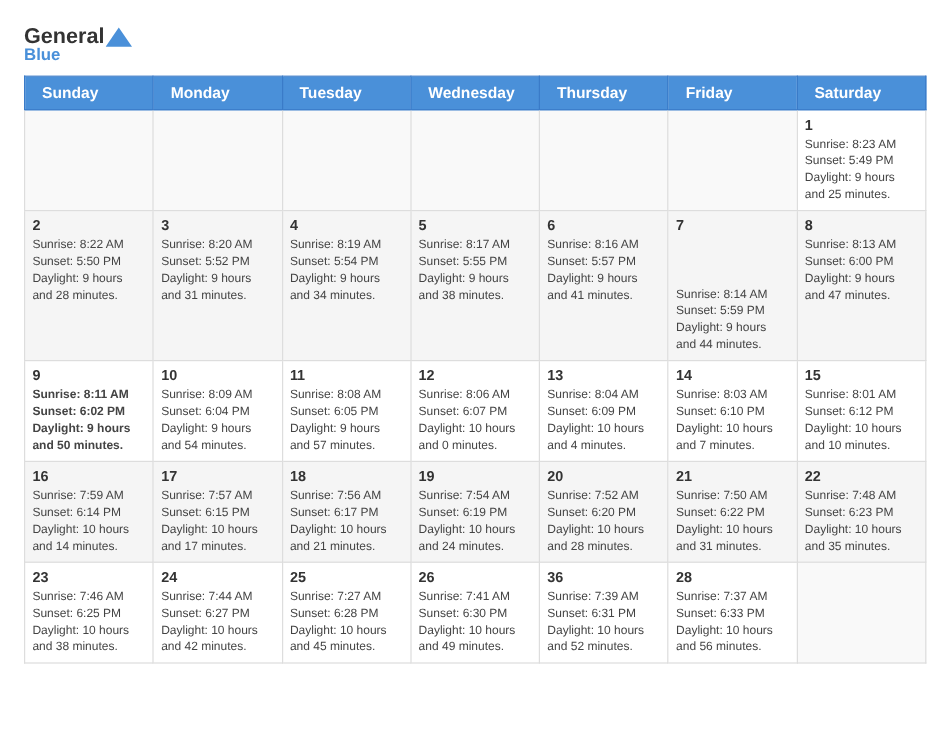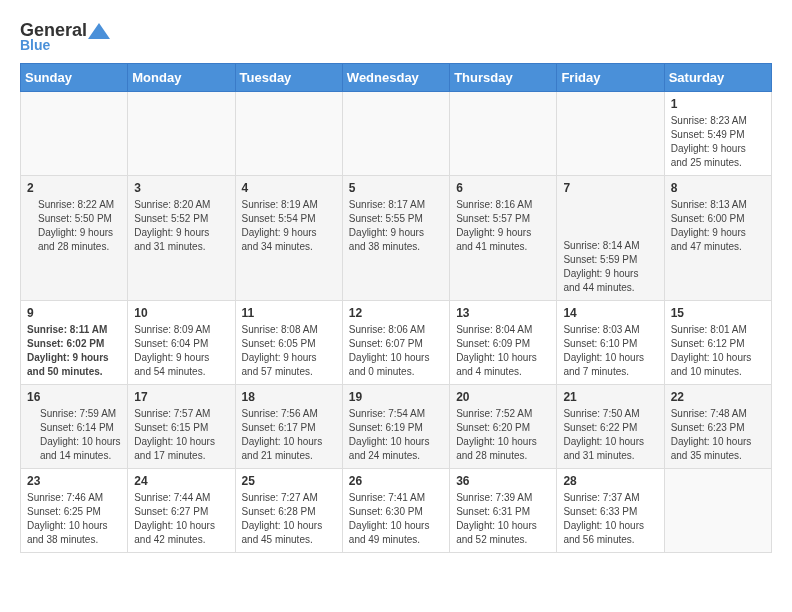--- a/index.html
+++ b/index.html
@@ -33,21 +33,21 @@
     }
     .calendar {
       width: 100%;
       border-collapse: collapse;
       border: 1px solid #ccc;
     }
     .calendar th {
       background-color: #4a90d9;
       color: white;
       text-align: left;
-      padding: 6px 4px;
+      padding: 6px 14px;
       font-size: 13px;
       font-weight: bold;
       border: 1px solid #3a7bc8;
     }
     .calendar td {
       vertical-align: top;
       padding: 5px 6px;
       border: 1px solid #ddd;
       font-size: 10.5px;
       color: #333;
@@ -118,21 +118,21 @@
         <td>
           <span class="day-num">1</span>
           <div class="day-info" style="white-space: pre-line;">Sunrise: 8:23 AM
 Sunset: 5:49 PM
 Daylight: 9 hours and 25 minutes.</div>
         </td>
       </tr>
       <tr>
         <td>
           <span class="day-num">2</span>
-          <div class="day-info" style="white-space: pre-line; margin-left: 11px;">Sunrise: 8:22 AM
+          <div class="day-info" style="white-space: pre-line;">Sunrise: 8:22 AM
 Sunset: 5:50 PM
 Daylight: 9 hours and 28 minutes.</div>
         </td>
         <td>
           <span class="day-num">3</span>
           <div class="day-info" style="white-space: pre-line;">Sunrise: 8:20 AM
 Sunset: 5:52 PM
 Daylight: 9 hours and 31 minutes.</div>
         </td>
         <td>
@@ -206,21 +206,21 @@
         <td>
           <span class="day-num">15</span>
           <div class="day-info" style="white-space: pre-line;">Sunrise: 8:01 AM
 Sunset: 6:12 PM
 Daylight: 10 hours and 10 minutes.</div>
         </td>
       </tr>
       <tr>
         <td>
           <span class="day-num">16</span>
-          <div class="day-info" style="white-space: pre-line; margin-left: 13px;">Sunrise: 7:59 AM
+          <div class="day-info" style="white-space: pre-line;">Sunrise: 7:59 AM
 Sunset: 6:14 PM
 Daylight: 10 hours and 14 minutes.</div>
         </td>
         <td>
           <span class="day-num">17</span>
           <div class="day-info" style="white-space: pre-line;">Sunrise: 7:57 AM
 Sunset: 6:15 PM
 Daylight: 10 hours and 17 minutes.</div>
         </td>
         <td>

